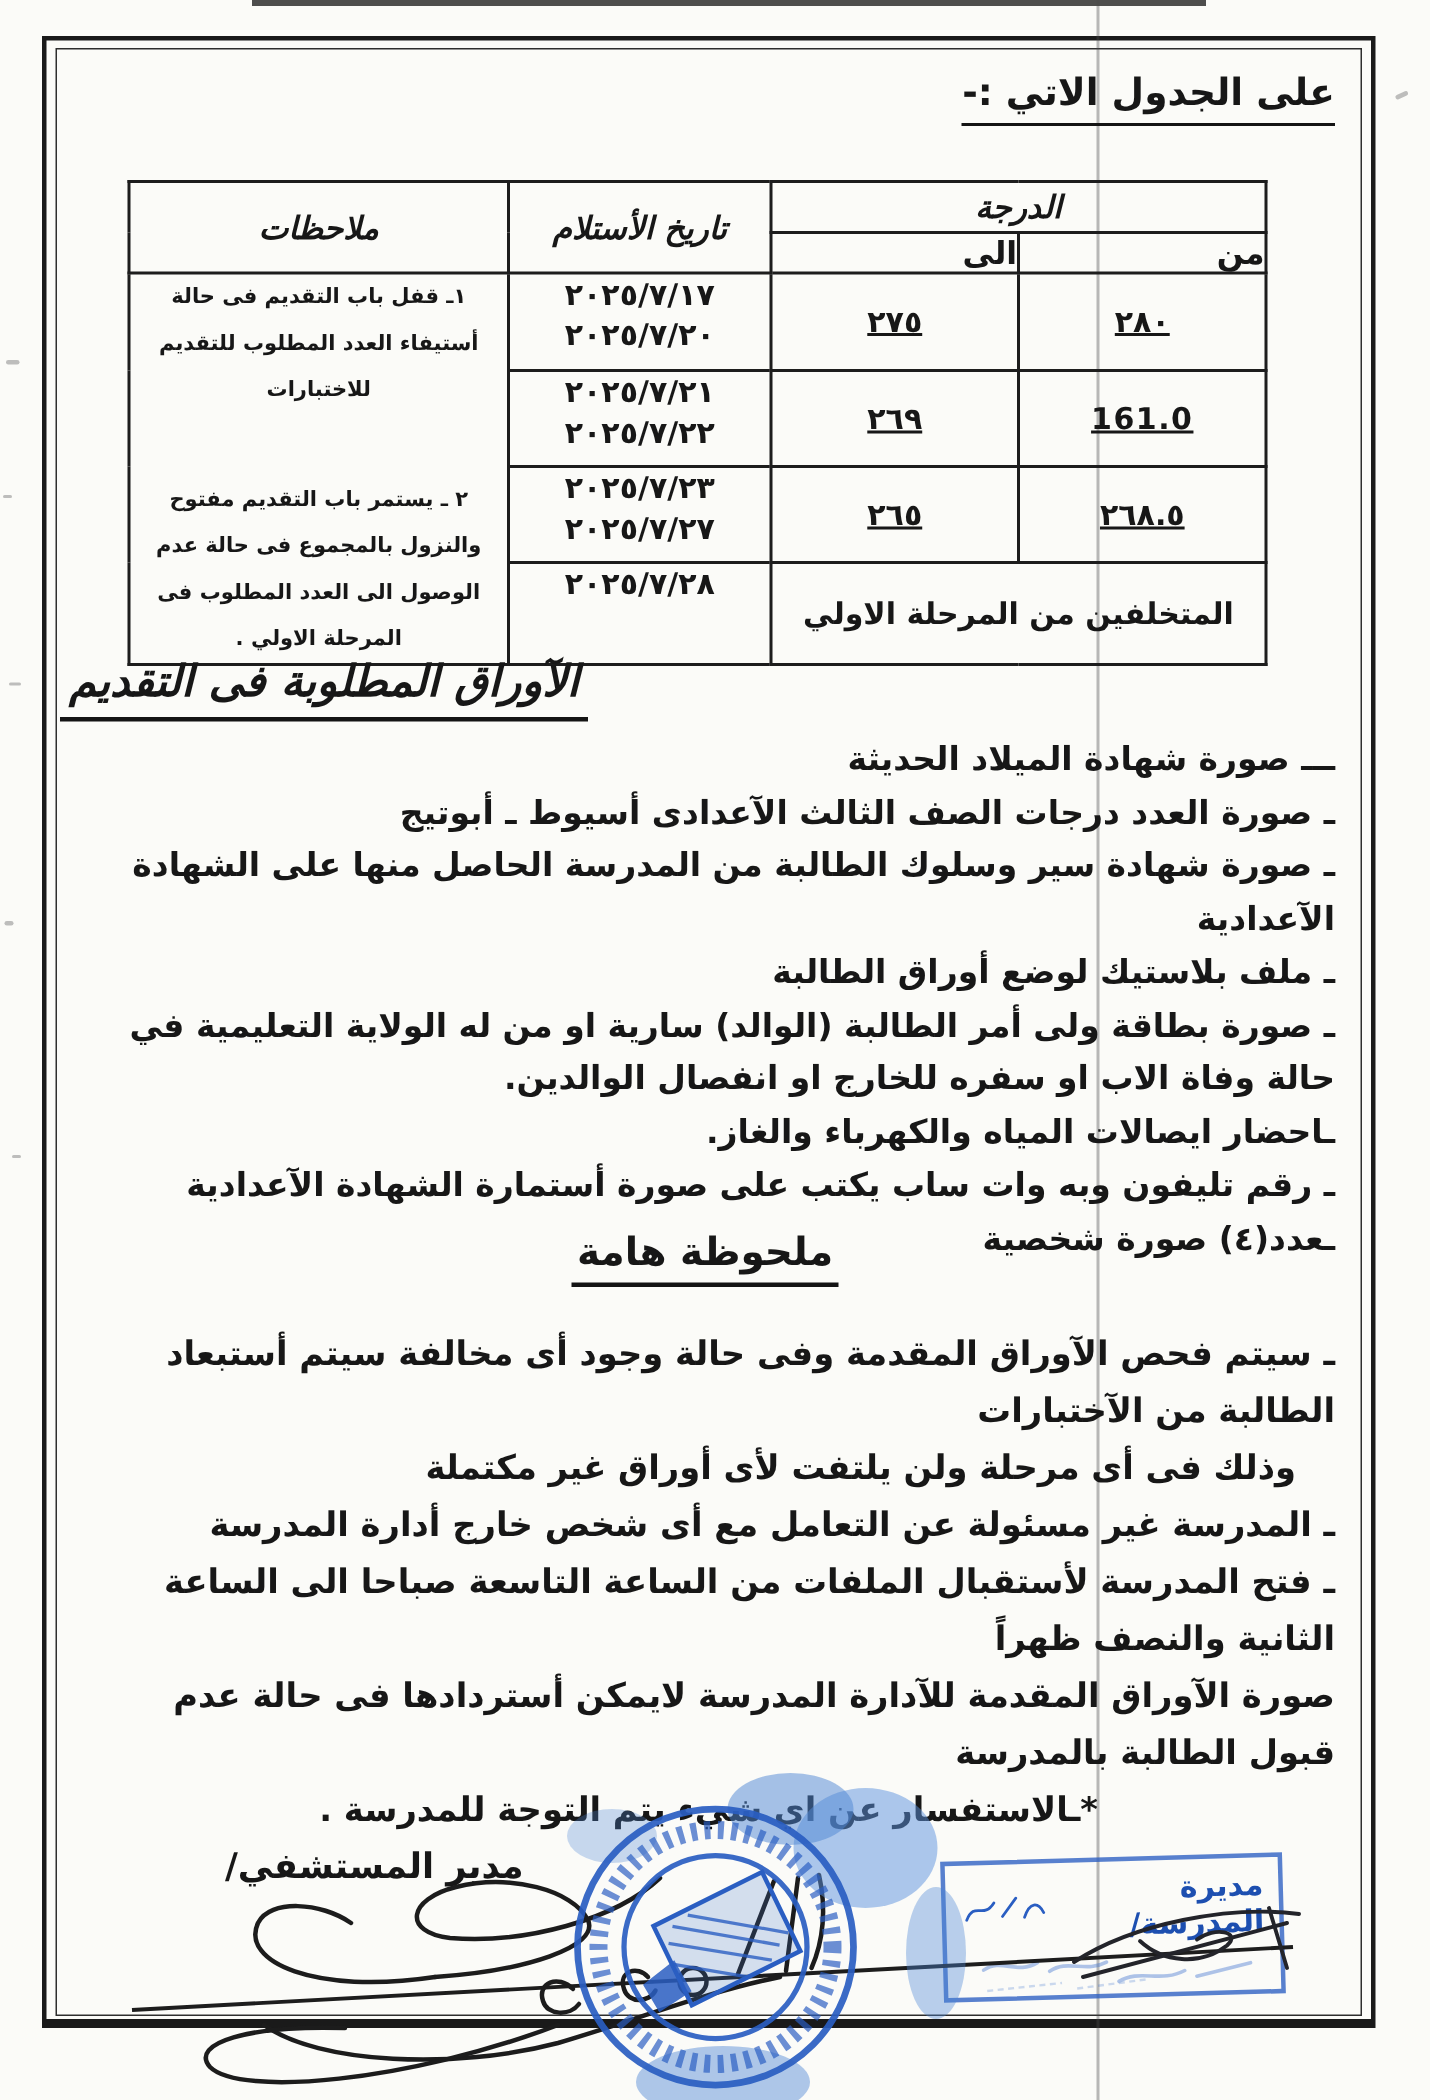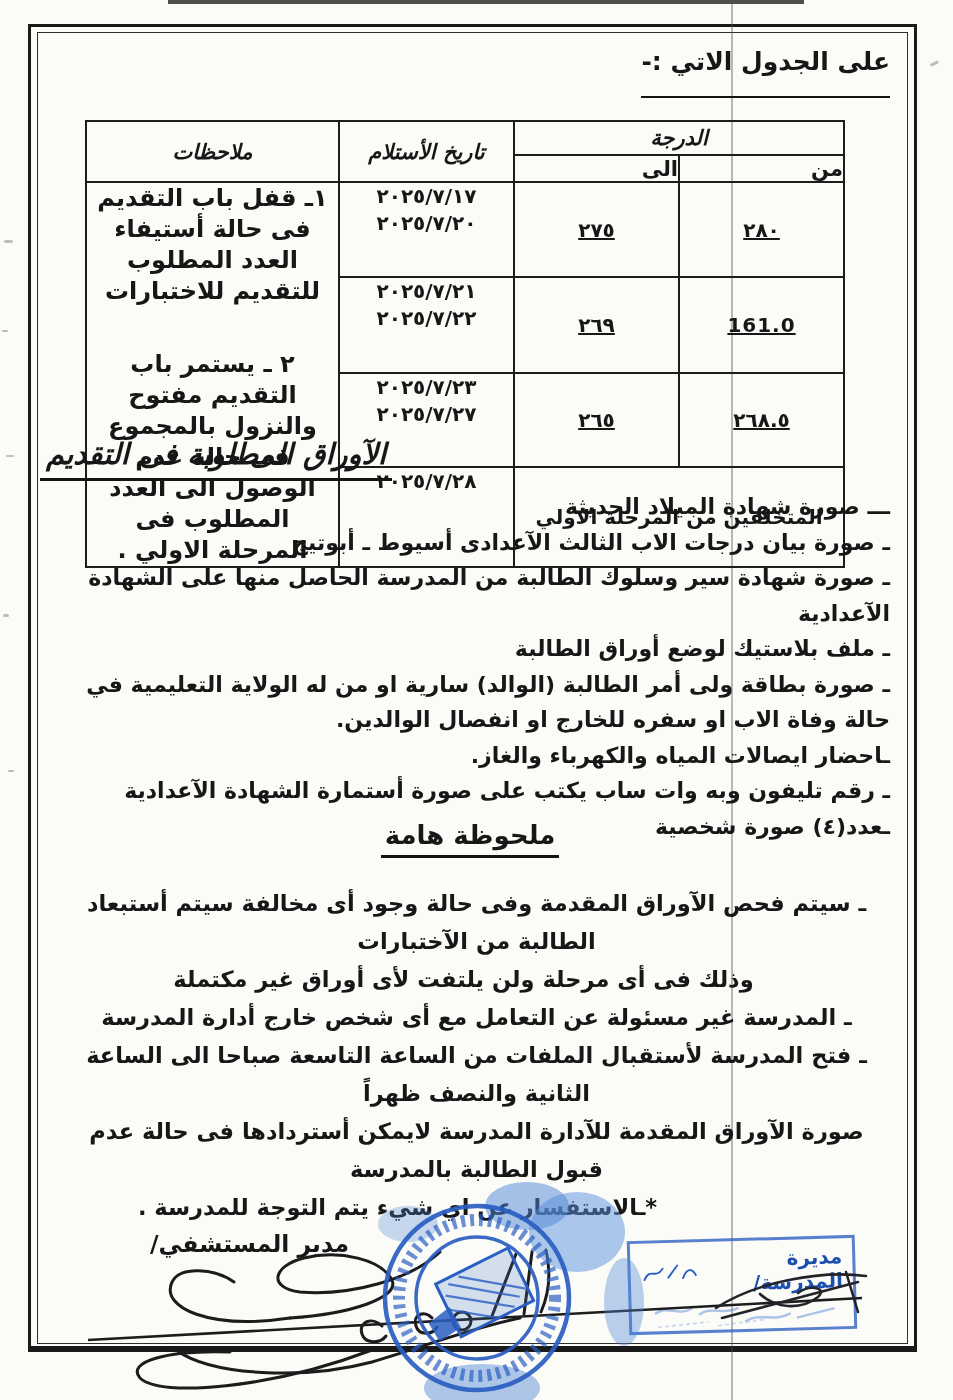--- a/index.html
+++ b/index.html
@@ -11,49 +11,49 @@
   
   .top-remnant{position:absolute;left:168px;top:0;width:636px;height:4px;background:#2f2f2f;opacity:.85;}
   .frame-outer{position:absolute;left:28px;top:24px;width:889px;height:1328px;
     border:3px solid #1a1a1a;border-bottom-width:6px;box-sizing:border-box;}
   .frame-inner{position:absolute;left:37px;top:32px;width:871px;height:1312px;
     border:1.5px solid #2e2e2e;box-sizing:border-box;}
   .fold-line{position:absolute;left:731px;top:0;width:2px;height:1400px;background:#4a4a4a;opacity:.38;}
   .mark{position:absolute;background:#8a8a8a;opacity:.55;border-radius:2px;}
   
   .intro{position:absolute;right:63px;top:47px;font-size:25px;font-weight:bold;
-    border-bottom:2.5px solid #141414;padding-bottom:20px;letter-spacing:.5px;}
+    border-bottom:2.5px solid #141414;padding-bottom:6px;letter-spacing:.5px;}
   
   table.grades{position:absolute;left:85px;top:120px;width:758px;border-collapse:collapse;
     table-layout:fixed;text-align:center;font-weight:bold;}
   table.grades th,table.grades td{border:2px solid #1d1d1d;padding:0;}
   table.grades th{font-size:21px;}
   th.hdr-italic{font-style:italic;font-size:21px;}
   tr.hdr-top{height:34px;}
   tr.hdr-sub{height:27px;}
   th.sub{text-align:right;padding-right:34px;font-size:21px;}
   td.num{font-size:20px;letter-spacing:1px;text-decoration:underline;}
   td.dates{font-size:20px;vertical-align:top;padding-top:3px;}
   td.dates div{line-height:27px;letter-spacing:2px;}
-  td.notes-cell{vertical-align:top;font-size:24px;line-height:31px;padding:8px 8px 4px;text-align:center;}
+  td.notes-cell{vertical-align:top;font-size:14px;line-height:31px;padding:8px 8px 4px;text-align:center;}
   td.notes-cell p{margin:0;}
   td.notes-cell p.n1{margin-bottom:42px;}
   td.merged{font-size:20px;}
   tr.r1{height:57px;} tr.r2{height:57px;} tr.r3{height:54px;} tr.r4{height:60px;}
   
   .docs-title{position:absolute;left:40px;top:437px;width:860px;text-align:left;}
   .docs-title span{display:inline-block;font-size:29px;font-weight:bold;font-style:italic;
     border-bottom:3px solid #141414;padding:0 6px 7px;}
   .docs-list{position:absolute;right:63px;top:489px;width:826px;font-size:22px;
     font-weight:bold;line-height:35.5px;text-align:right;}
   .note-title{position:absolute;left:40px;top:820px;width:860px;text-align:center;}
   .note-title span{display:inline-block;font-size:26px;font-weight:bold;
     border-bottom:3px solid #141414;padding:0 4px 5px;}
   .notes-list{position:absolute;right:63px;top:884px;width:827px;font-size:22.5px;
-    font-weight:bold;line-height:38px;text-align:center;}
+    font-weight:bold;line-height:38px;text-align:right;}
   .indent-sm{margin-right:26px;}
   .indent-lg{margin-right:158px;}
   
   .hosp-label{position:absolute;left:150px;top:1230px;font-size:23.5px;font-weight:bold;}
   .rect-stamp{position:absolute;left:628px;top:1238px;width:228px;height:94px;box-sizing:border-box;
     border:3px solid rgba(42,94,194,.78);transform:rotate(-1.6deg);padding:6px 10px;color:#1d4fb0;}
   .stamp-row1{display:flex;align-items:center;gap:3px;font-size:20px;font-weight:bold;}
   .stamp-row2{margin-top:4px;opacity:.5;}
   svg{display:block;}
   .ink-layer{position:absolute;left:0;top:1180px;width:953px;height:220px;pointer-events:none;}
@@ -129,21 +129,21 @@
       </td>
     </tr>
   </tbody>
 </table>
 
 <div class="docs-title">
   <span>الآوراق المطلوبة فى التقديم</span>
 </div>
 <div class="docs-list">
   <div class="doc-item">ـــ  صورة شهادة الميلاد  الحديثة</div>
-  <div class="doc-item">ـ صورة بيان درجات الاب الثالث الآعدادى أسيوط ـ أبوتيج</div>
+  <div class="doc-item">ـ صورة العدد درجات الصف الثالث الآعدادى أسيوط ـ أبوتيج</div>
   <div class="doc-item">ـ صورة شهادة سير وسلوك الطالبة من المدرسة الحاصل منها على الشهادة الآعدادية</div>
   <div class="doc-item">ـ ملف بلاستيك لوضع أوراق الطالبة</div>
   <div class="doc-item">ـ صورة بطاقة ولى أمر الطالبة  (الوالد) سارية او من له الولاية التعليمية في حالة وفاة الاب او سفره للخارج او انفصال الوالدين.</div>
   <div class="doc-item">ـاحضار ايصالات المياه والكهرباء والغاز.</div>
   <div class="doc-item">ـ رقم تليفون وبه وات ساب يكتب على صورة أستمارة الشهادة الآعدادية</div>
   <div class="doc-item">ـعدد(٤) صورة شخصية</div>
 </div>
 
 <div class="note-title">
   <span>ملحوظة هامة</span>

